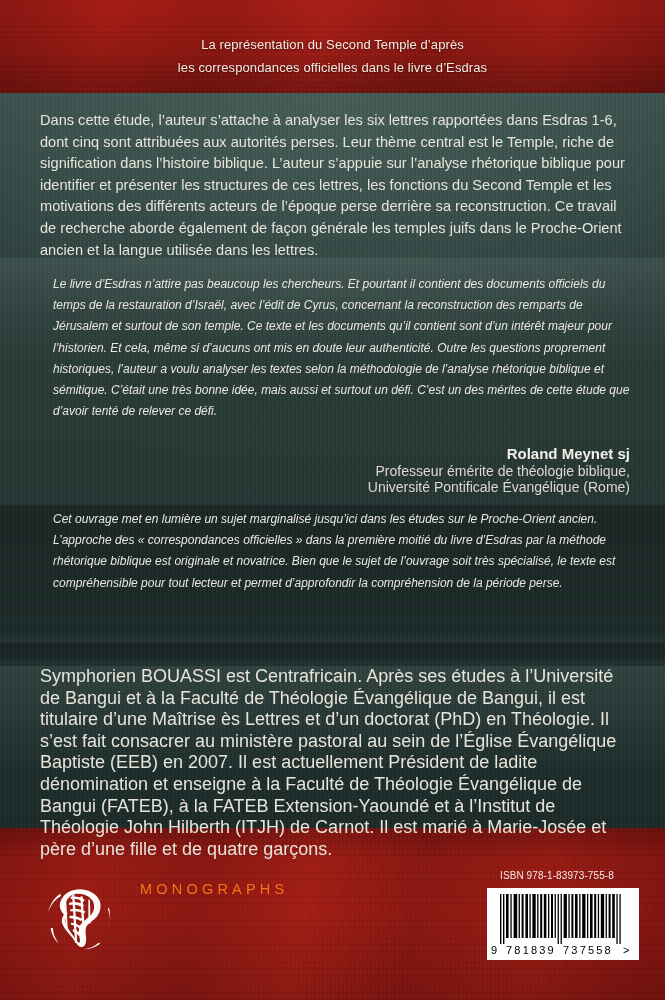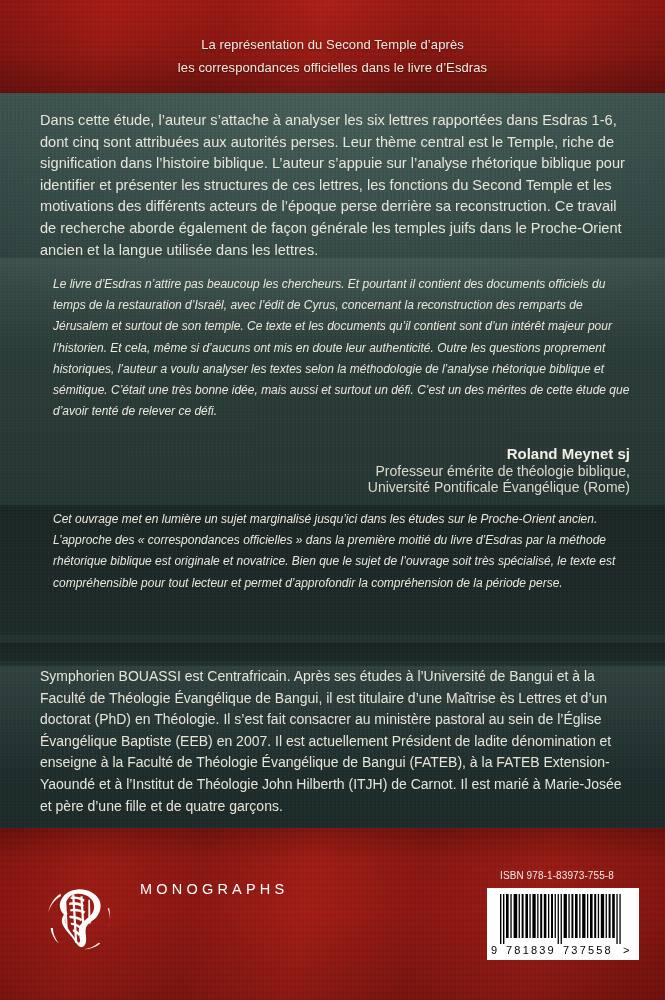--- a/index.html
+++ b/index.html
@@ -169,21 +169,21 @@
   .attrib-role {
     font-size: 14px;
     line-height: 16.4px;
     color: #ded9cf;
   }
 
   .bio {
     left: 40px;
     top: 666px;
     width: 592px;
-    font-size: 14px;
+    font-size: 18px;
     line-height: 21.6px;
     color: #e7e4da;
   }
 
   
   .band-red-bottom {
     position: absolute;
     left: 0; top: 828px;
     width: 665px;
     height: 172px;
@@ -237,21 +237,21 @@
     font-family: "Liberation Serif", serif;
     font-size: 55px;
     line-height: 58px;
     color: #fdfcfa;
     letter-spacing: 0.5px;
   }
   .logo-sub {
     font-family: "Liberation Sans", sans-serif;
     font-size: 14.5px;
     letter-spacing: 4.2px;
-    color: #ffffff;
+    color: #f97316;
     text-align: center;
     margin-top: 3px;
     margin-left: 10px;
   }
 
   
   .isbn-text {
     position: absolute;
     left: 500px;
     top: 870px;

